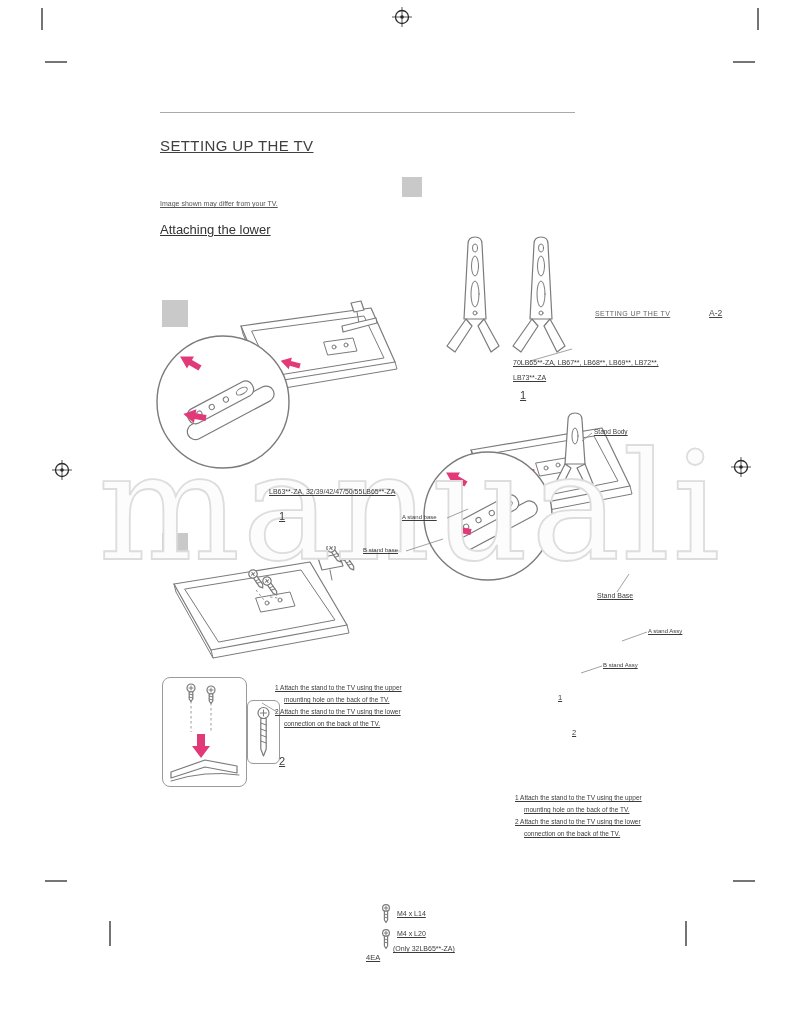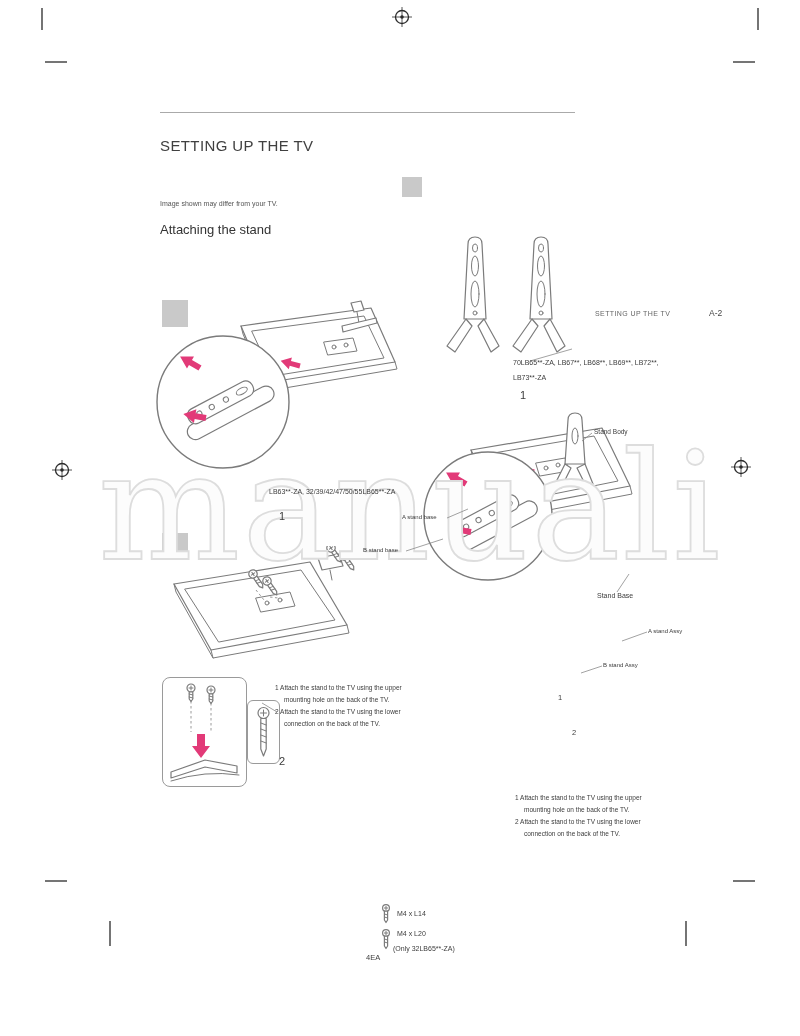--- a/index.html
+++ b/index.html
@@ -1,17 +1,17 @@
 <!DOCTYPE html>
 <html><head>
 <meta charset="utf-8">
 <style>
   html,body{margin:0;padding:0;background:#fff;}
   .page{position:relative;width:800px;height:1036px;background:#fff;overflow:hidden;font-family:"Liberation Sans",sans-serif;}
-  .t{position:absolute;color:#3c3c3c;white-space:nowrap;z-index:4;}
+  .t{position:absolute;color:#3c3c3c;white-space:nowrap;z-index:4;text-decoration:underline;}
   .abs{position:absolute;}
   .ln{fill:#fff;stroke:#7b7b7b;stroke-width:1.2;stroke-linejoin:round;stroke-linecap:round;}
   .lnf{fill:none;stroke:#7b7b7b;stroke-width:1;stroke-linejoin:round;stroke-linecap:round;}
   .pink{fill:#e23a78;stroke:none;}
   .dash{fill:none;stroke:#9a9a9a;stroke-width:1;stroke-dasharray:2.5 2.5;}
   .grysq{position:absolute;background:#c9c9c9;z-index:1;}
   .rbox{position:absolute;border:1px solid #9a9a9a;border-radius:8px;background:#fff;z-index:1;}
   .mark{stroke:#2a2a2a;stroke-width:1.3;fill:none;}
   .leader{stroke:#8a8a8a;stroke-width:0.8;fill:none;}
   .wm{position:absolute;left:98px;top:432px;z-index:2;font-family:"DejaVu Serif",serif;font-size:150px;line-height:1;letter-spacing:2px;color:#fcfcfc;-webkit-text-stroke:1.8px #ddd;pointer-events:none;}
@@ -58,21 +58,21 @@
       <path class="leader" d="M647,632 L622,641"></path>
       <path class="leader" d="M602,666 L581,673"></path>
       <path class="leader" d="M277,712 L262,703"></path>
     </g>
   </svg>
 
   <div class="abs" style="left:160px;top:112px;width:415px;height:1px;background:#aaa;z-index:1"></div>
 
   <div class="t" style="left:160px;top:137px;font-size:15px;letter-spacing:.4px;color:#404040">SETTING UP THE TV</div>
   <div class="t" style="left:160px;top:200px;font-size:7px;color:#555">Image shown may differ from your TV.</div>
-  <div class="t" style="left:160px;top:222px;font-size:13px;color:#333">Attaching the stand</div>
+  <div class="t" style="left:160px;top:222px;font-size:13px;color:#333">Attaching the lower</div>
   <div class="t" style="left:595px;top:310px;font-size:7px;letter-spacing:.4px;color:#666">SETTING UP THE TV</div>
   <div class="t" style="left:709px;top:308px;font-size:8.5px;color:#444">A-2</div>
 
   <div class="grysq" style="left:402px;top:177px;width:20px;height:20px"></div>
   <div class="grysq" style="left:162px;top:300px;width:26px;height:27px"></div>
   <div class="grysq" style="left:162px;top:533px;width:26px;height:27px"></div>
 
   <div class="t" style="left:513px;top:359px;font-size:7px">70LB65**-ZA, LB67**, LB68**, LB69**, LB72**,</div>
   <div class="t" style="left:513px;top:374px;font-size:7px">LB73**-ZA</div>
   <div class="t" style="left:520px;top:389px;font-size:11px">1</div>

